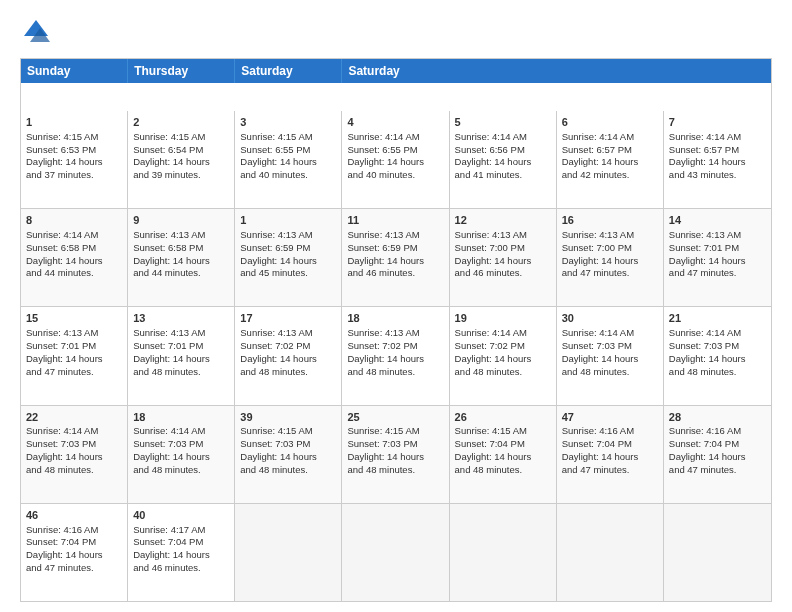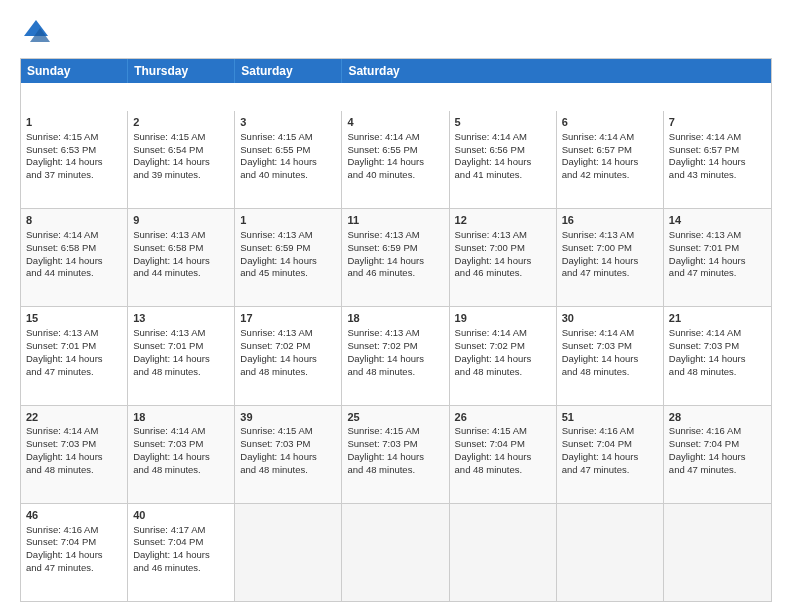--- a/index.html
+++ b/index.html
@@ -169,21 +169,21 @@
           <div class="cal-cell"><span class="day-num">19</span>Sunrise: 4:14 AM<br>Sunset: 7:02 PM<br>Daylight: 14 hours<br>and 48 minutes.</div>
           <div class="cal-cell"><span class="day-num">30</span>Sunrise: 4:14 AM<br>Sunset: 7:03 PM<br>Daylight: 14 hours<br>and 48 minutes.</div>
           <div class="cal-cell"><span class="day-num">21</span>Sunrise: 4:14 AM<br>Sunset: 7:03 PM<br>Daylight: 14 hours<br>and 48 minutes.</div>
         </div>
         <div class="cal-row">
           <div class="cal-cell"><span class="day-num">22</span>Sunrise: 4:14 AM<br>Sunset: 7:03 PM<br>Daylight: 14 hours<br>and 48 minutes.</div>
           <div class="cal-cell"><span class="day-num">18</span>Sunrise: 4:14 AM<br>Sunset: 7:03 PM<br>Daylight: 14 hours<br>and 48 minutes.</div>
           <div class="cal-cell"><span class="day-num">39</span>Sunrise: 4:15 AM<br>Sunset: 7:03 PM<br>Daylight: 14 hours<br>and 48 minutes.</div>
           <div class="cal-cell"><span class="day-num">25</span>Sunrise: 4:15 AM<br>Sunset: 7:03 PM<br>Daylight: 14 hours<br>and 48 minutes.</div>
           <div class="cal-cell"><span class="day-num">26</span>Sunrise: 4:15 AM<br>Sunset: 7:04 PM<br>Daylight: 14 hours<br>and 48 minutes.</div>
-          <div class="cal-cell"><span class="day-num">51</span>Sunrise: 4:16 AM<br>Sunset: 7:04 PM<br>Daylight: 14 hours<br>and 47 minutes.</div>
+          <div class="cal-cell"><span class="day-num">47</span>Sunrise: 4:16 AM<br>Sunset: 7:04 PM<br>Daylight: 14 hours<br>and 47 minutes.</div>
           <div class="cal-cell"><span class="day-num">28</span>Sunrise: 4:16 AM<br>Sunset: 7:04 PM<br>Daylight: 14 hours<br>and 47 minutes.</div>
         </div>
         <div class="cal-row">
           <div class="cal-cell"><span class="day-num">46</span>Sunrise: 4:16 AM<br>Sunset: 7:04 PM<br>Daylight: 14 hours<br>and 47 minutes.</div>
           <div class="cal-cell"><span class="day-num">40</span>Sunrise: 4:17 AM<br>Sunset: 7:04 PM<br>Daylight: 14 hours<br>and 46 minutes.</div>
           <div class="cal-cell empty"></div>
           <div class="cal-cell empty"></div>
           <div class="cal-cell empty"></div>
           <div class="cal-cell empty"></div>
           <div class="cal-cell empty"></div>

